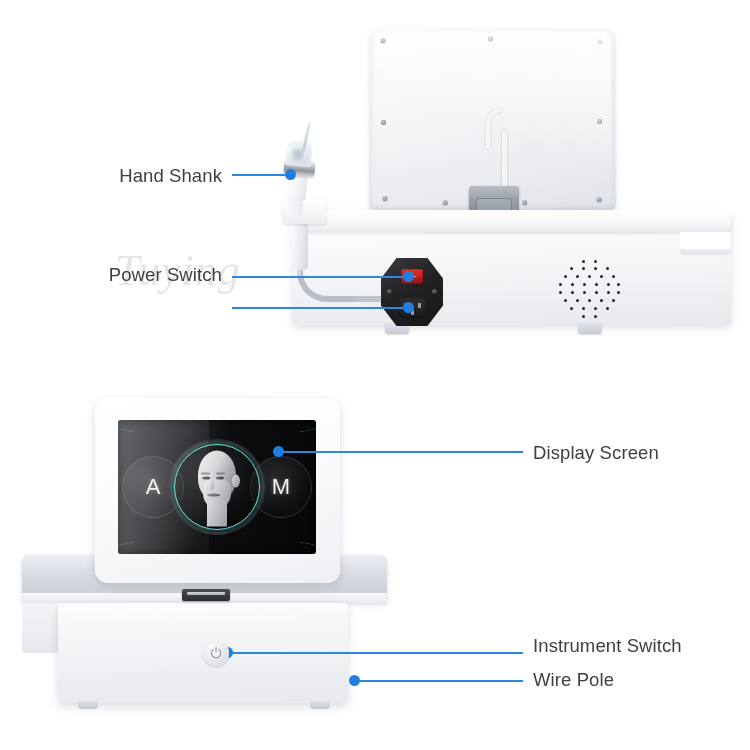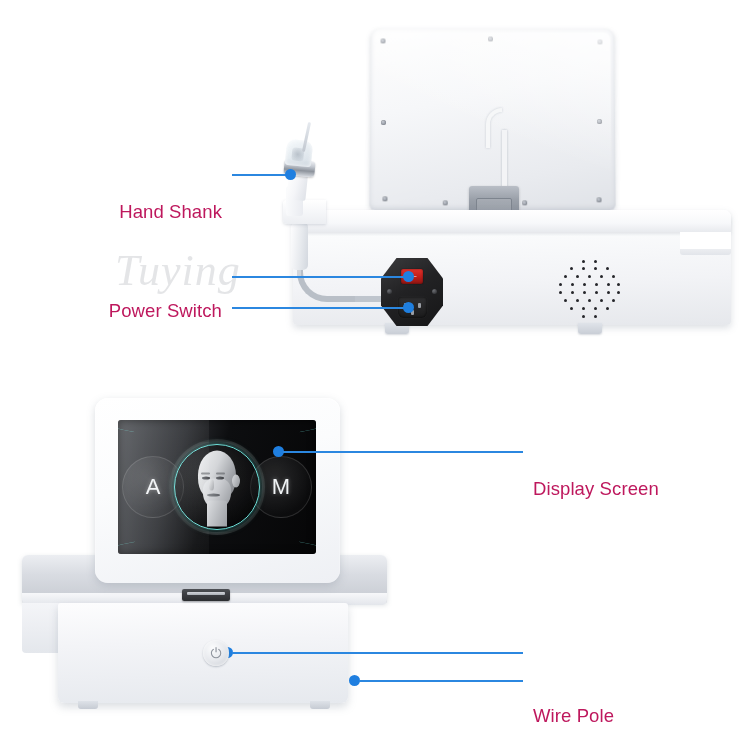--- a/index.html
+++ b/index.html
@@ -4,27 +4,26 @@
 <style>
   * { margin:0; padding:0; box-sizing:border-box; }
   html,body { width:750px; height:750px; background:#ffffff; overflow:hidden; }
   body { font-family:"Liberation Sans", sans-serif; position:relative; }
 
   #stage { position:relative; width:750px; height:750px; background:#fff; }
 
   
   .callout-label{
     position:absolute;
-    color:#be185d;
+    color:#404040;
     font-size:18.5px;
     font-weight:400;
     letter-spacing:.1px;
     white-space:nowrap;
     line-height:1;
-    margin-top:36px;
   }
   .callout-label.right-align{ text-align:right; }
   .leader-line{
     position:absolute;
     height:2px;
     background:#2b87e0;
   }
   .leader-dot{
     position:absolute;
     width:11px; height:11px;
@@ -520,18 +519,19 @@
 
   <div class="leader-line" style="left:232px; top:307px; width:176px;"></div>
   <div class="leader-dot" style="left:403px; top:302px;"></div>
 
   <div class="leader-dot" style="left:273px; top:446px;"></div>
   <div class="leader-line" style="left:283px; top:451px; width:240px;"></div>
   <div class="callout-label" style="left:533px; top:444px;text-align:center;">Display Screen</div>
 
   <div class="leader-dot" style="left:222px; top:647px;"></div>
   <div class="leader-line" style="left:232px; top:652px; width:291px;"></div>
+  <div class="callout-label" style="left:533px; top:637px;">Instrument Switch</div>
 
   <div class="leader-dot" style="left:349px; top:675px;"></div>
   <div class="leader-line" style="left:359px; top:680px; width:164px;"></div>
   <div class="callout-label" style="left:533px; top:671px;">Wire Pole</div>
 
 </div>
 
 </body></html>

